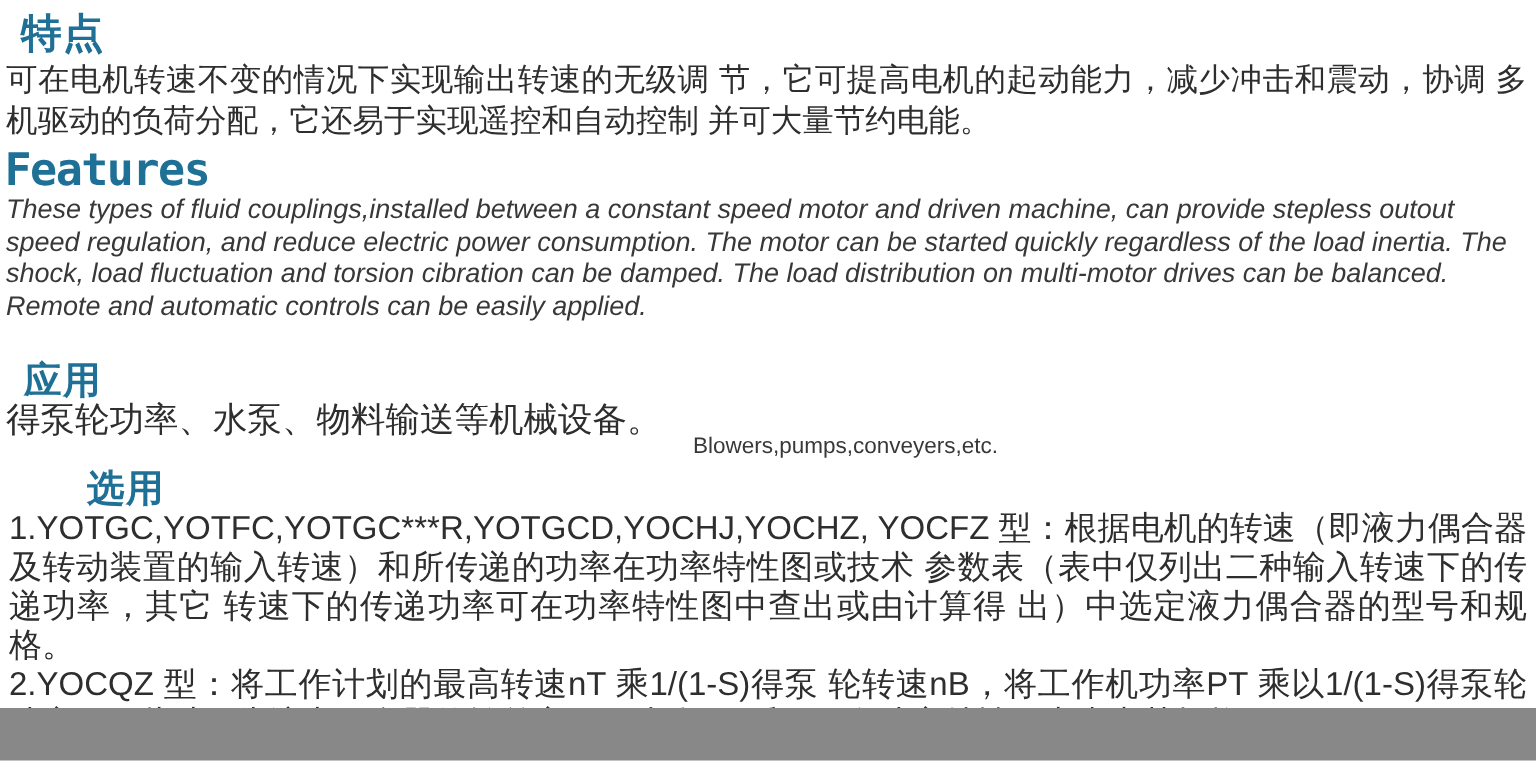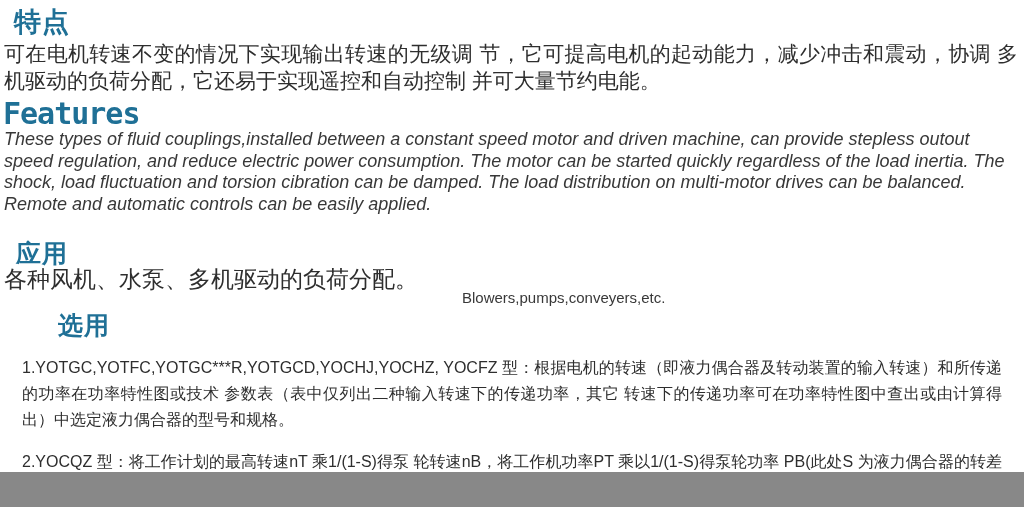--- a/index.html
+++ b/index.html
@@ -42,38 +42,38 @@
   #h-tedian{left:14px;top:4px;font-size:27px;}
   #p-tedian{left:4px;top:40px;width:1014px;}
   #h-features{left:3px;top:96px;font-size:30px;}
   #p-features{left:4px;top:129px;width:1012px;font-style:italic;}
   #h-yingyong{left:16px;top:237px;font-size:25px;}
   #p-yingyong{left:4px;top:265px;width:450px;font-size:23px;line-height:29px;}
   #h-applications{left:461px;top:255px;font-size:26px;}
   #p-applications{left:462px;top:287px;font-size:15px;}
   #h-xuanyong{left:18px;top:309px;font-size:25px;margin-left:40px;}
   #list-xuanyong{left:6px;top:339px;width:1012px;}
-  .xy-item{margin:16px;padding:0;font-size:16px;line-height:26px;text-align:justify;}
+  .xy-item{margin:0;padding:0;font-size:22px;line-height:26px;text-align:justify;}
 </style>
 </head>
 <body>
 
 <div class="page">
 
   <div id="h-tedian" class="cjk-header">特点</div>
 
   <div id="p-tedian" class="body-cjk">可在电机转速不变的情况下实现输出转速的无级调 节，它可提高电机的起动能力，减少冲击和震动，协调 多机驱动的负荷分配，它还易于实现遥控和自动控制 并可大量节约电能。</div>
 
   <div id="h-features" class="en-header">Features</div>
 
   <div id="p-features" class="body-en">These types of fluid couplings,installed between a constant speed motor and driven machine, can provide stepless outout speed regulation, and reduce electric power consumption. The motor can be started quickly regardless of the load inertia. The shock, load fluctuation and torsion cibration can be damped. The load distribution on multi-motor drives can be balanced. Remote and automatic controls can be easily applied.</div>
 
   <div id="h-yingyong" class="cjk-header">应用</div>
 
-  <div id="p-yingyong" class="body-cjk">各种风机、水泵、多机驱动的负荷分配。</div>
+  <div id="p-yingyong" class="body-cjk">得泵轮功率、水泵、物料输送等机械设备。</div>
 
 
   <div id="p-applications" class="body-en">Blowers,pumps,conveyers,etc.</div>
 
   <div id="h-xuanyong" class="cjk-header">选用</div>
 
   <div id="list-xuanyong" class="body-cjk">
     <p class="xy-item">1.YOTGC,YOTFC,YOTGC***R,YOTGCD,YOCHJ,YOCHZ, YOCFZ 型：根据电机的转速（即液力偶合器及转动装置的输入转速）和所传递的功率在功率特性图或技术 参数表（表中仅列出二种输入转速下的传递功率，其它 转速下的传递功率可在功率特性图中查出或由计算得 出）中选定液力偶合器的型号和规格。</p>
     <p class="xy-item">2.YOCQZ 型：将工作计划的最高转速nT 乘1/(1-S)得泵 轮转速nB，将工作机功率PT 乘以1/(1-S)得泵轮功率 PB(此处S 为液力偶合器的转差率)。再根据nB 和PB 在功率特性图中查出其规格。</p>
     <p class="xy-item">3.样本中安装尺寸仅供参考，用户订货请索取本公司详细安装图。</p>

